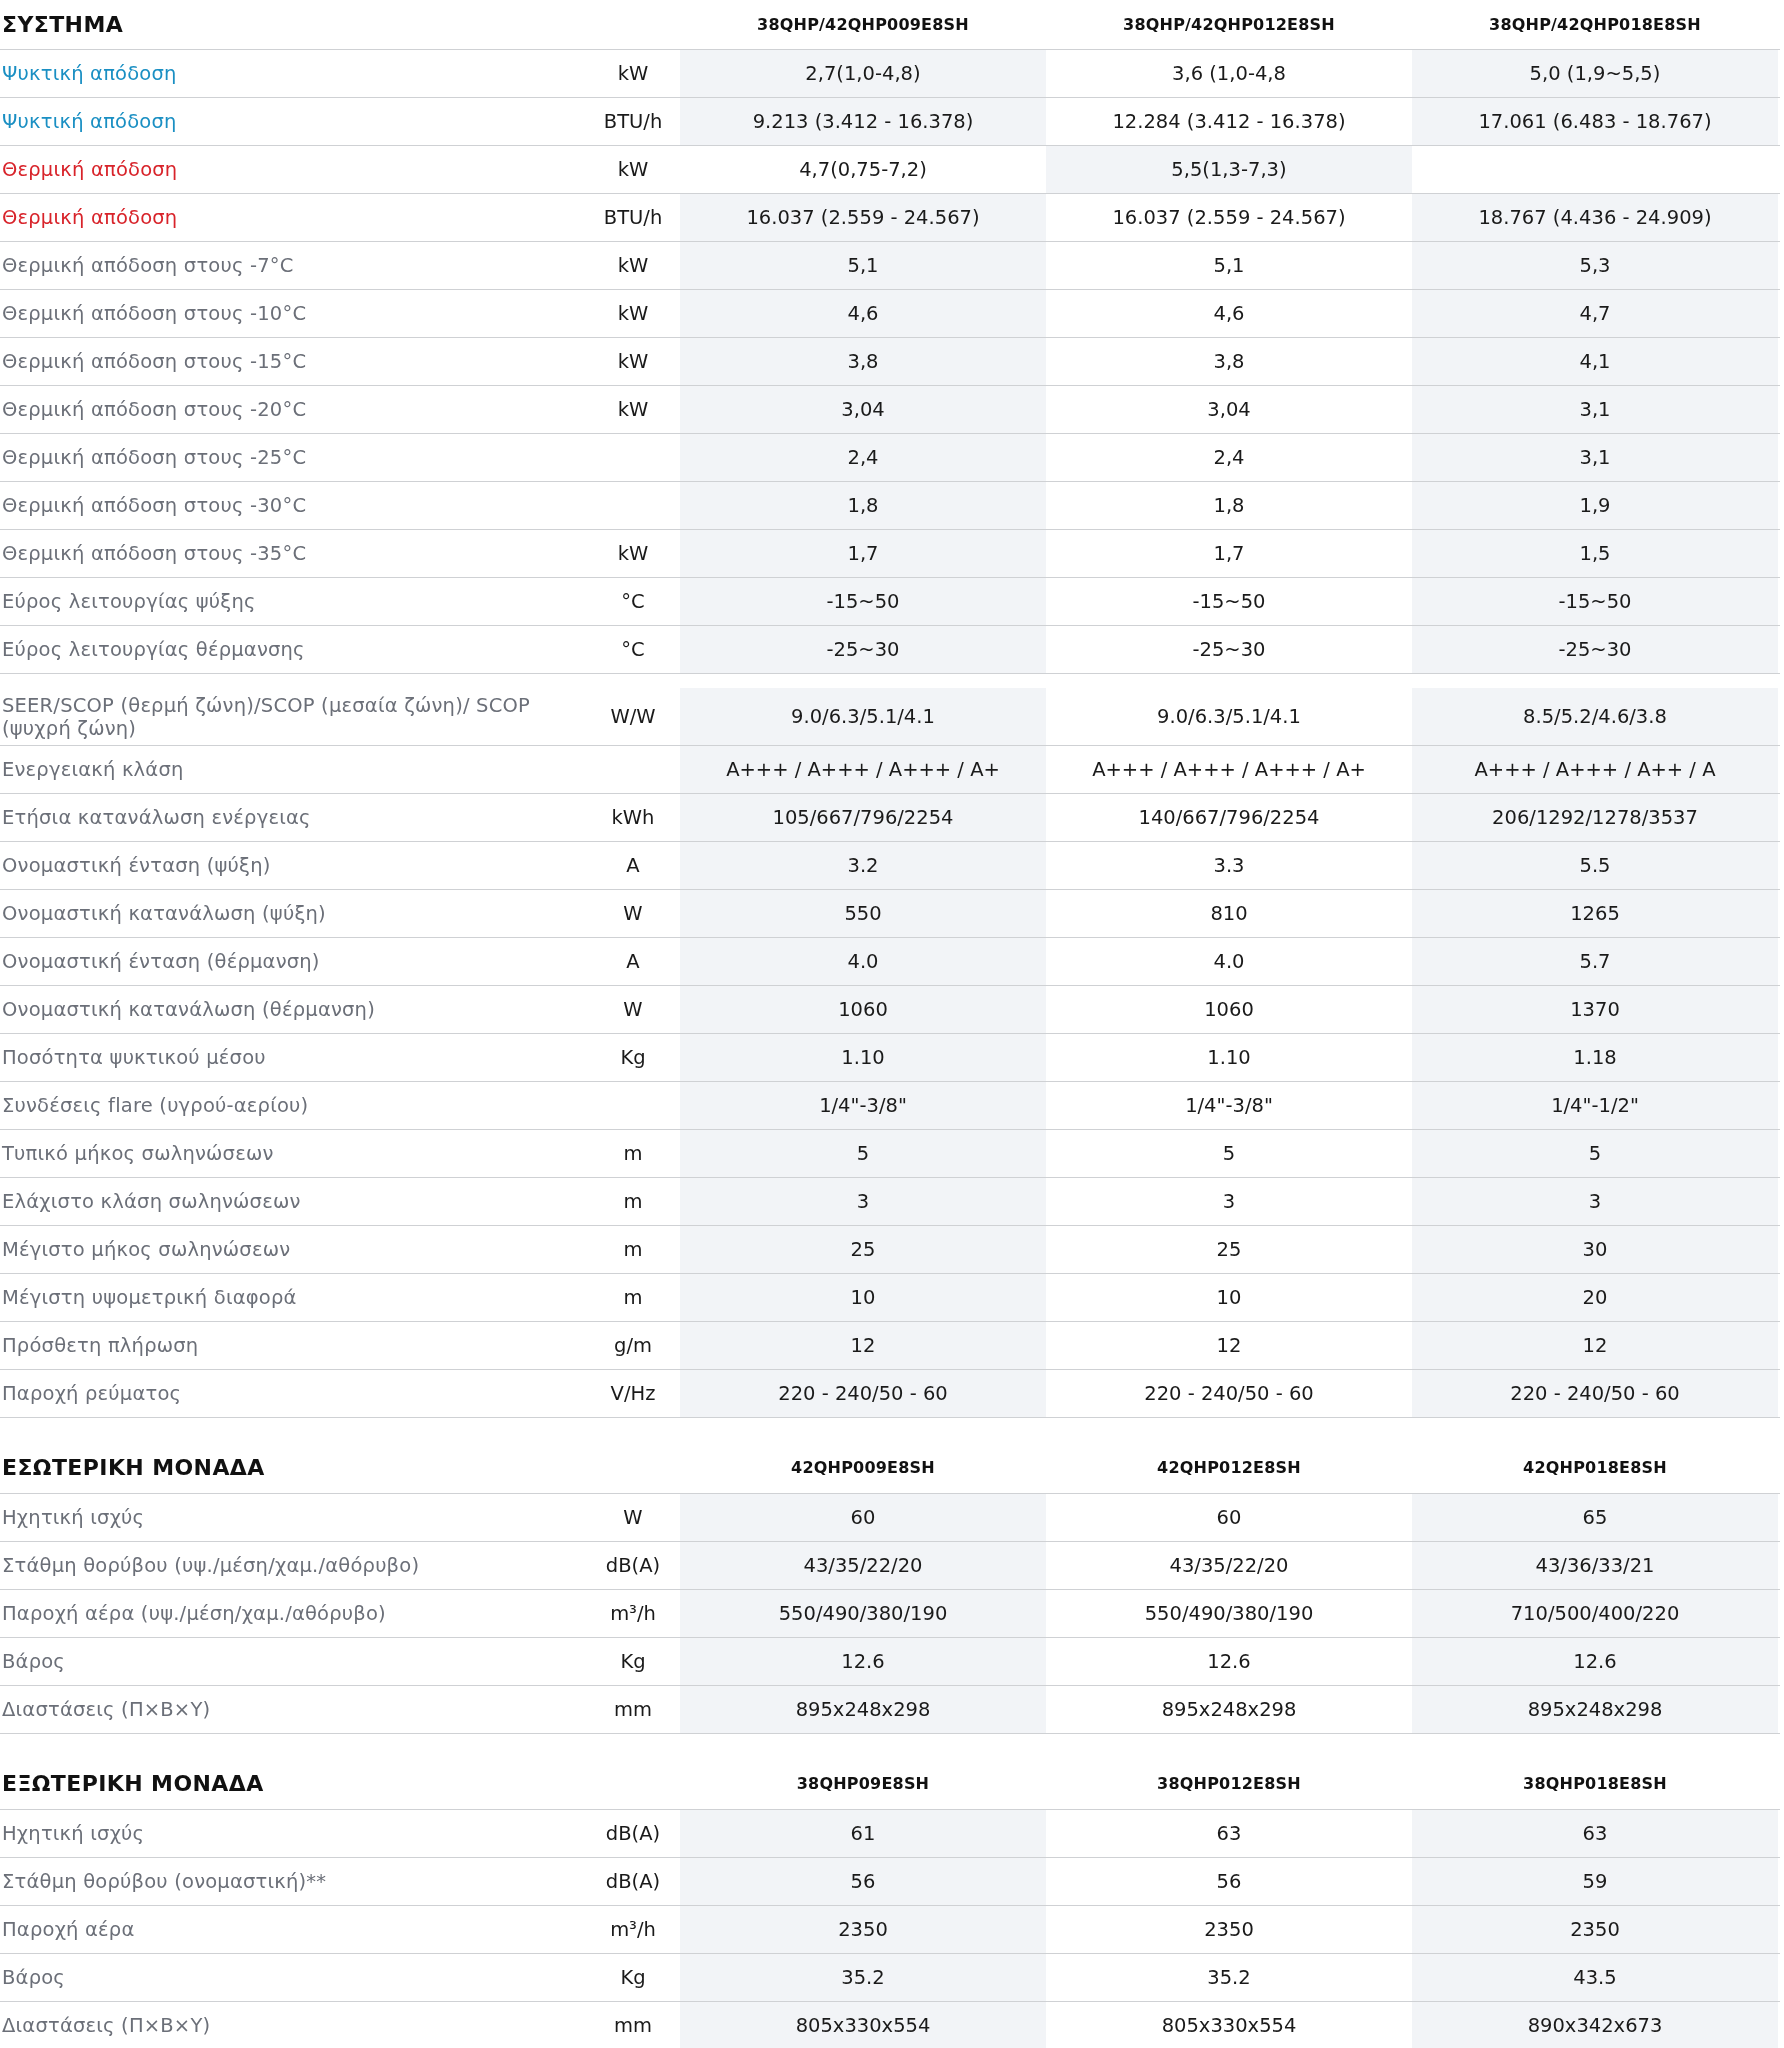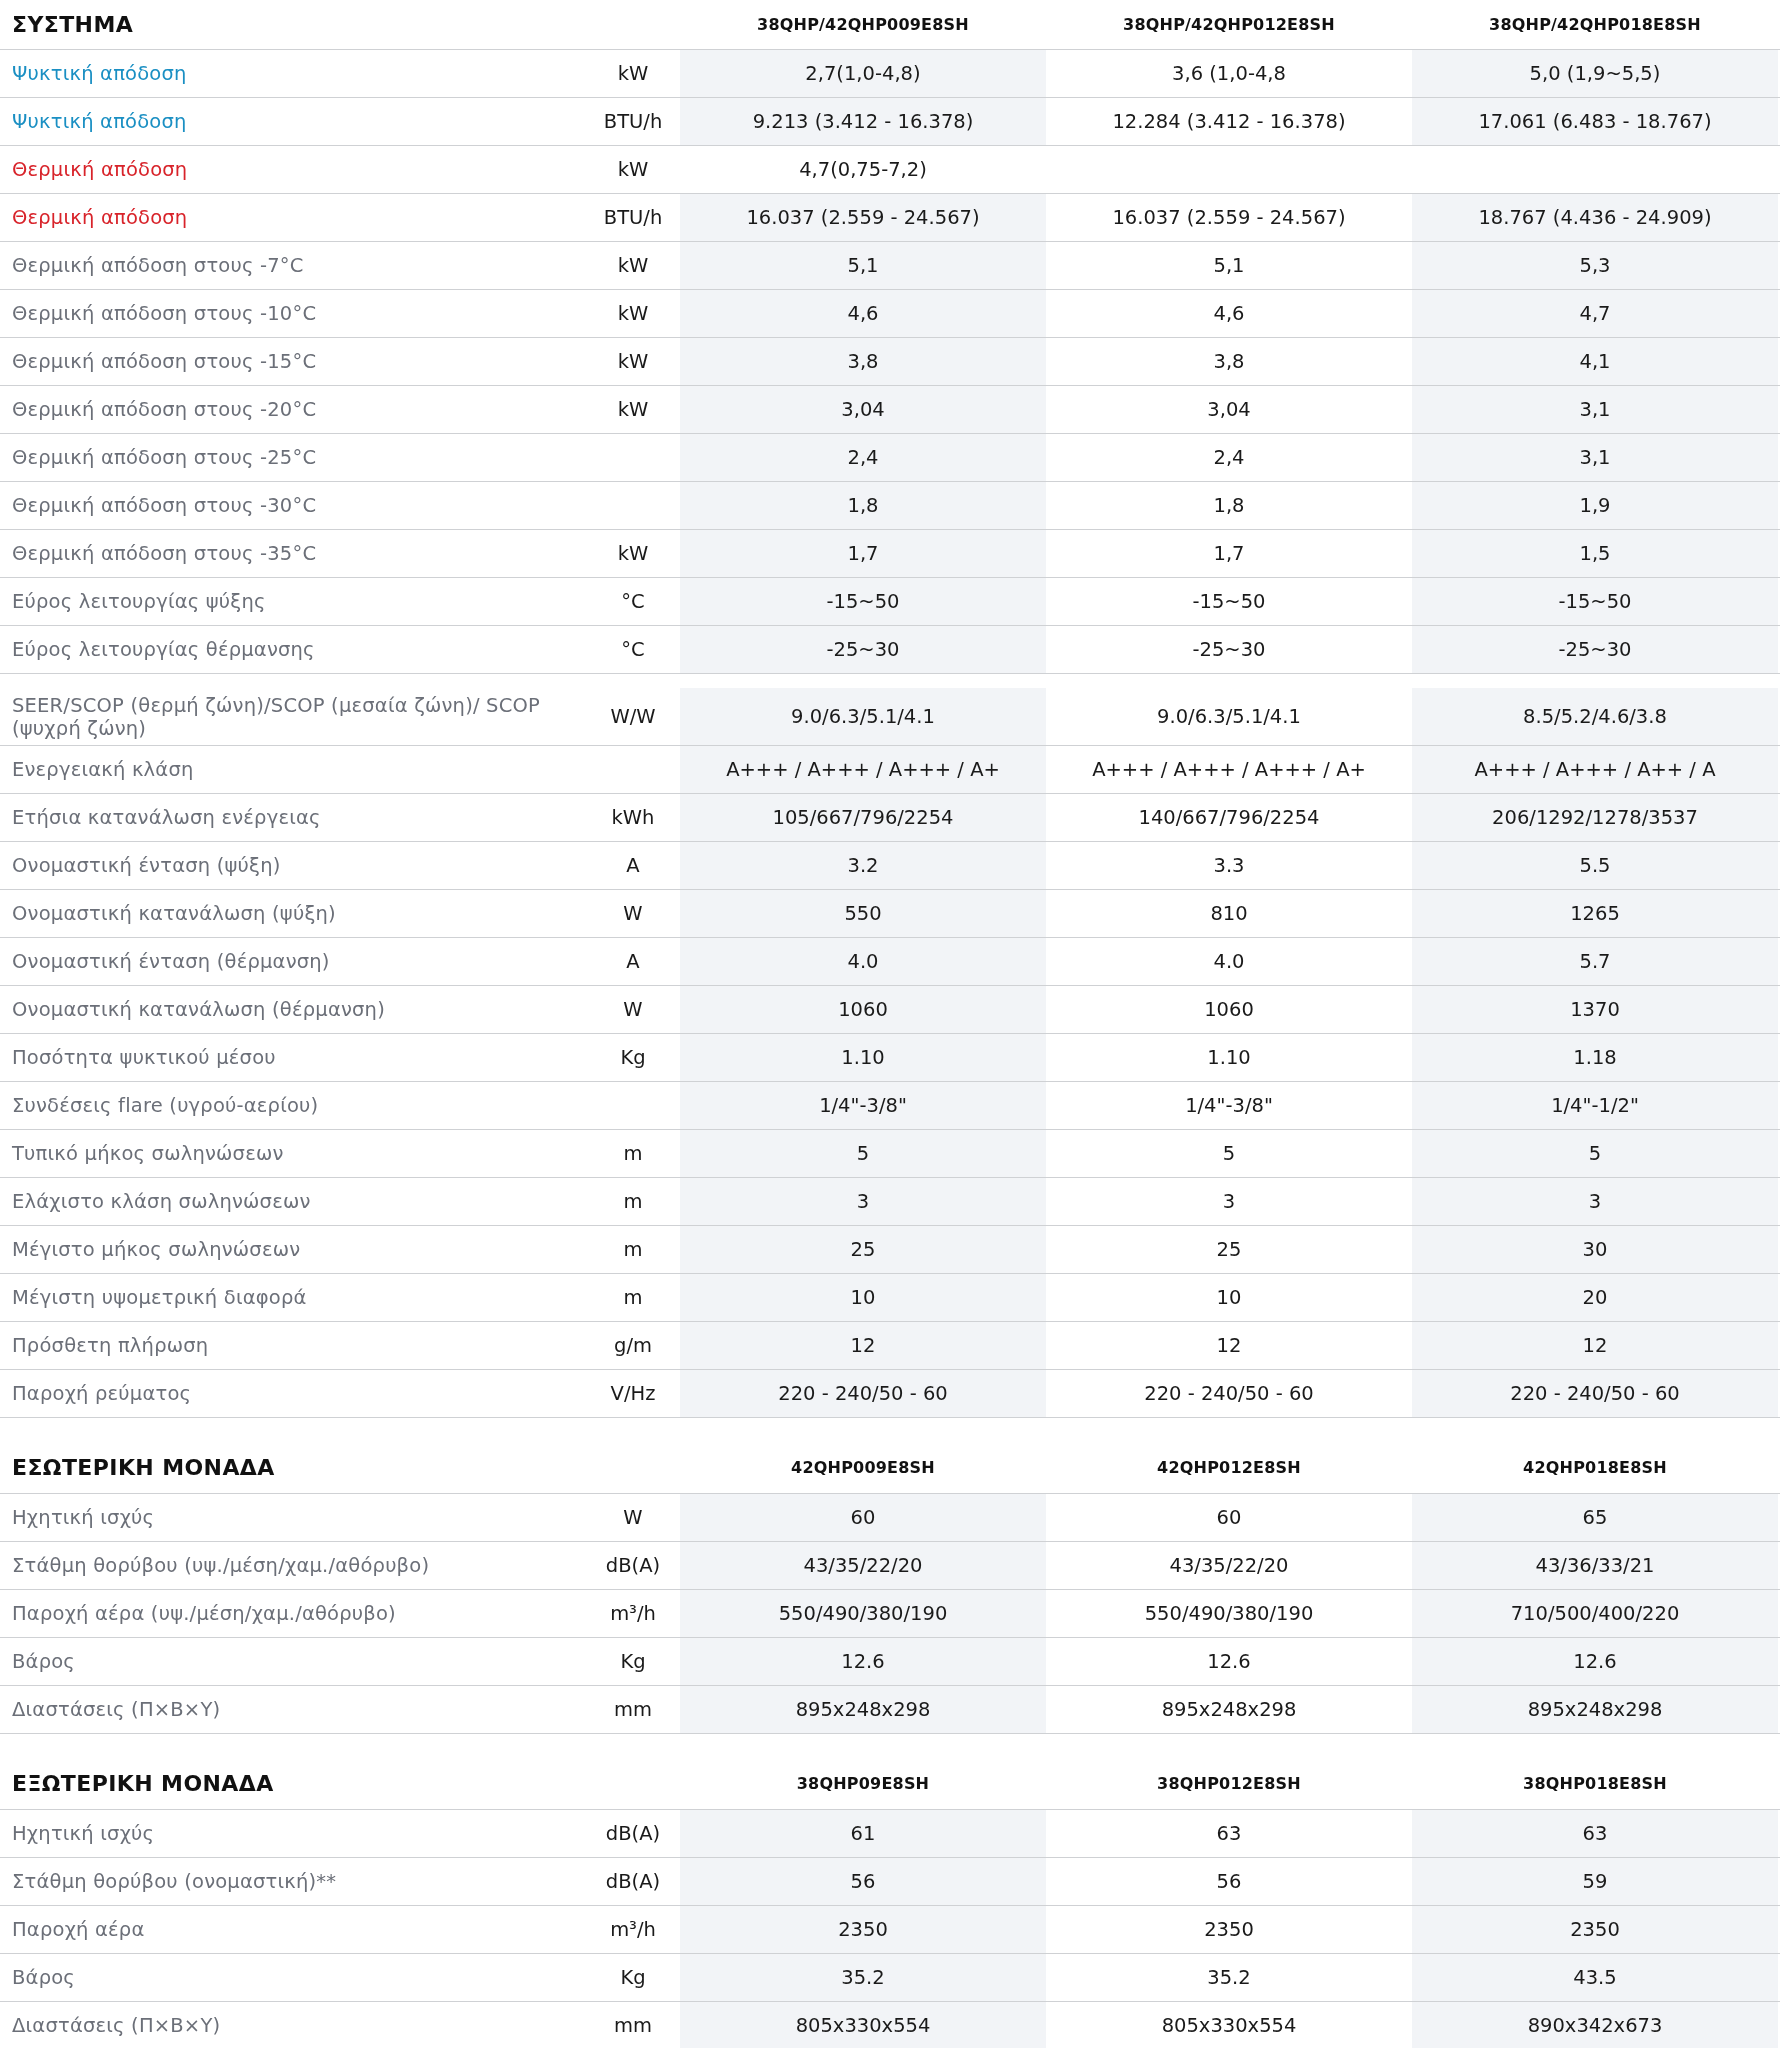--- a/index.html
+++ b/index.html
@@ -4,21 +4,21 @@
 <style>
   html, body { margin: 0; padding: 0; background: #ffffff; }
   body { width: 1785px; height: 2049px; overflow: hidden; font-family: "DejaVu Sans", sans-serif; }
   .spec { position: relative; width: 1785px; }
   .section { position: relative; width: 1780px; }
   .row { position: relative; display: flex; align-items: center; height: 48px; box-sizing: border-box; border-bottom: 1.6px solid #cfd1d4; }
   .row.tall { height: 58px; margin-top: 14px; }
   .row.head { height: 50px; border-bottom: 1.6px solid #cfd1d4; }
   .section.later .row.head { height: 76px; padding-top: 24.4px; align-items: center; }
   .cell { height: 100%; display: flex; align-items: center; box-sizing: border-box; }
-  .c-label { width: 586px; padding-left: 12px; font-size: 19.5px; color: #6b6f78; line-height: 23px; letter-spacing: 0.2px; }
+  .c-label { width: 586px; padding-left: 2px; font-size: 19.5px; color: #6b6f78; line-height: 23px; letter-spacing: 0.2px; }
   .c-unit { width: 94px; justify-content: center; font-size: 19.5px; color: #1a1a1a; }
   .c-val { width: 366px; justify-content: center; font-size: 19.5px; color: #1a1a1a; text-align: center; }
   .c-val.shade { background: #f2f4f7; }
   .row.head .c-val.shade { background: transparent; }
   .row.head .c-label { font-size: 22px; font-weight: bold; color: #111111; letter-spacing: 0.4px; }
   .row.head .c-val { font-size: 16px; font-weight: bold; color: #111111; letter-spacing: 0.2px; }
   .label-blue { color: #1a8fc3 !important; text-align: center; }
   .label-red { color: #d8232a !important; }
 </style>
 </head>
@@ -44,20 +44,21 @@
         <div class="cell c-label label-blue">Ψυκτική απόδοση</div>
         <div class="cell c-unit">BTU/h</div>
         <div class="cell c-val shade">9.213 (3.412 - 16.378)</div>
         <div class="cell c-val">12.284 (3.412 - 16.378)</div>
         <div class="cell c-val shade">17.061 (6.483 - 18.767)</div>
       </div>
       <div class="row">
         <div class="cell c-label label-red">Θερμική απόδοση</div>
         <div class="cell c-unit">kW</div>
         <div class="cell c-val">4,7(0,75-7,2)</div>
+        <div class="cell c-val shade">5,5(1,3-7,3)</div>
       </div>
       <div class="row">
         <div class="cell c-label label-red">Θερμική απόδοση</div>
         <div class="cell c-unit">BTU/h</div>
         <div class="cell c-val shade">16.037 (2.559 - 24.567)</div>
         <div class="cell c-val">16.037 (2.559 - 24.567)</div>
         <div class="cell c-val shade">18.767 (4.436 - 24.909)</div>
       </div>
       <div class="row">
         <div class="cell c-label">Θερμική απόδοση στους -7°C</div>

